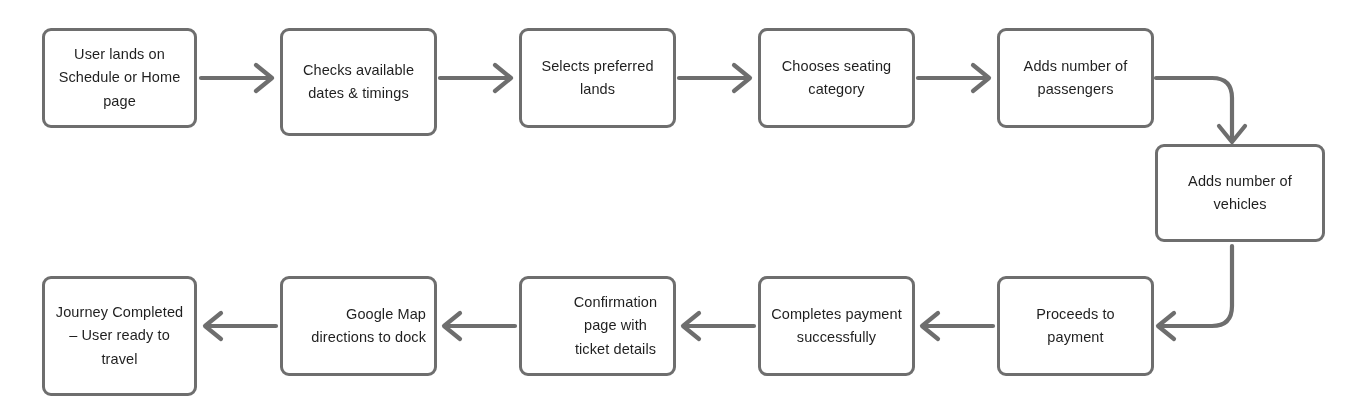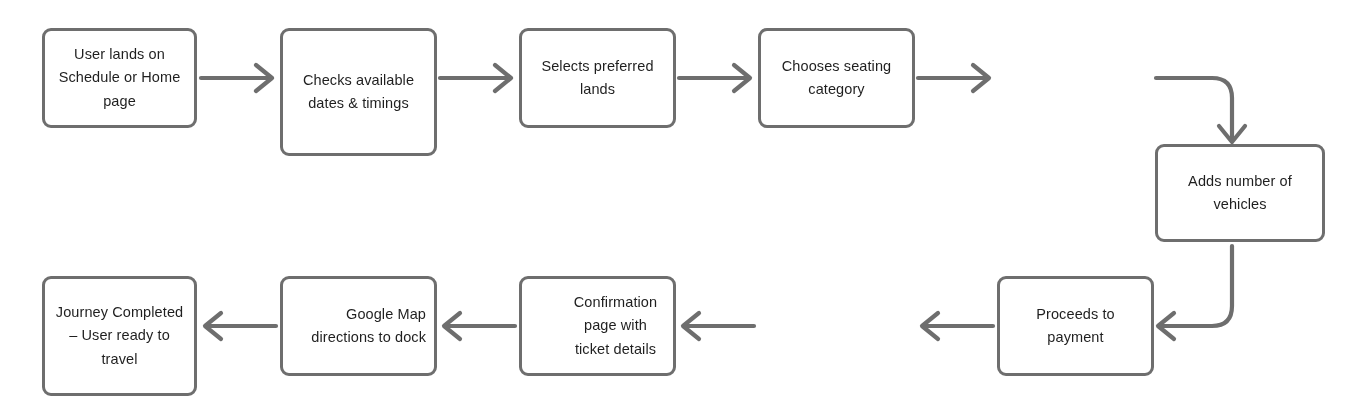--- a/index.html
+++ b/index.html
@@ -106,41 +106,47 @@
         <path d="M 209 313 L 193 326 L 209 339"></path>
       </g>
 
     </g>
   </svg>
 
   <div class="flow-node" style="left:30px; top:28px; width:155px; height:100px;">
     <span class="node-label">User lands on Schedule or Home page</span>
   </div>
 
-  <div class="flow-node" style="left:268px; top:28px; width:157px; height:128px;">
+  <div class="flow-node" style="left:268px; top:28px; width:157px; height:108px;">
     <span class="node-label">Checks available dates &amp; timings</span>
   </div>
 
   <div class="flow-node" style="left:507px; top:28px; width:157px; height:100px;">
     <span class="node-label">Selects preferred lands</span>
   </div>
 
   <div class="flow-node" style="left:746px; top:28px; width:157px; height:100px;">
     <span class="node-label">Chooses seating category</span>
   </div>
 
+  <div class="flow-node" style="left:985px; top:28px; width:157px; height:100px;">
+    <span class="node-label">Adds number of passengers</span>
+  </div>
 
   <div class="flow-node" style="left:1143px; top:144px; width:170px; height:98px;">
     <span class="node-label">Adds number of vehicles</span>
   </div>
 
   <div class="flow-node" style="left:985px; top:276px; width:157px; height:100px;">
     <span class="node-label">Proceeds to payment</span>
   </div>
 
+  <div class="flow-node" style="left:746px; top:276px; width:157px; height:100px;">
+    <span class="node-label">Completes payment successfully</span>
+  </div>
 
   <div class="flow-node" style="left:507px; top:276px; width:157px; height:100px;padding-left:44px;">
     <span class="node-label">Confirmation page with ticket details</span>
   </div>
 
   <div class="flow-node" style="left:268px; top:276px; width:157px; height:100px;text-align:right;">
     <span class="node-label">Google Map directions to dock</span>
   </div>
 
   <div class="flow-node" style="left:30px; top:276px; width:155px; height:120px;">

